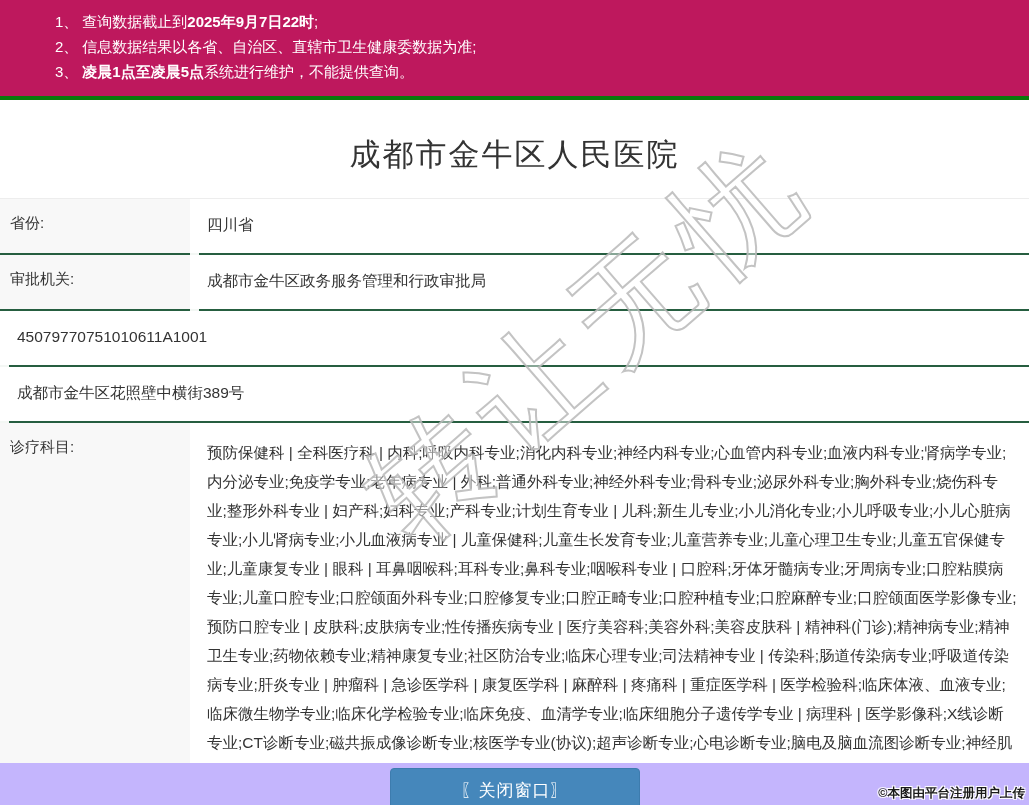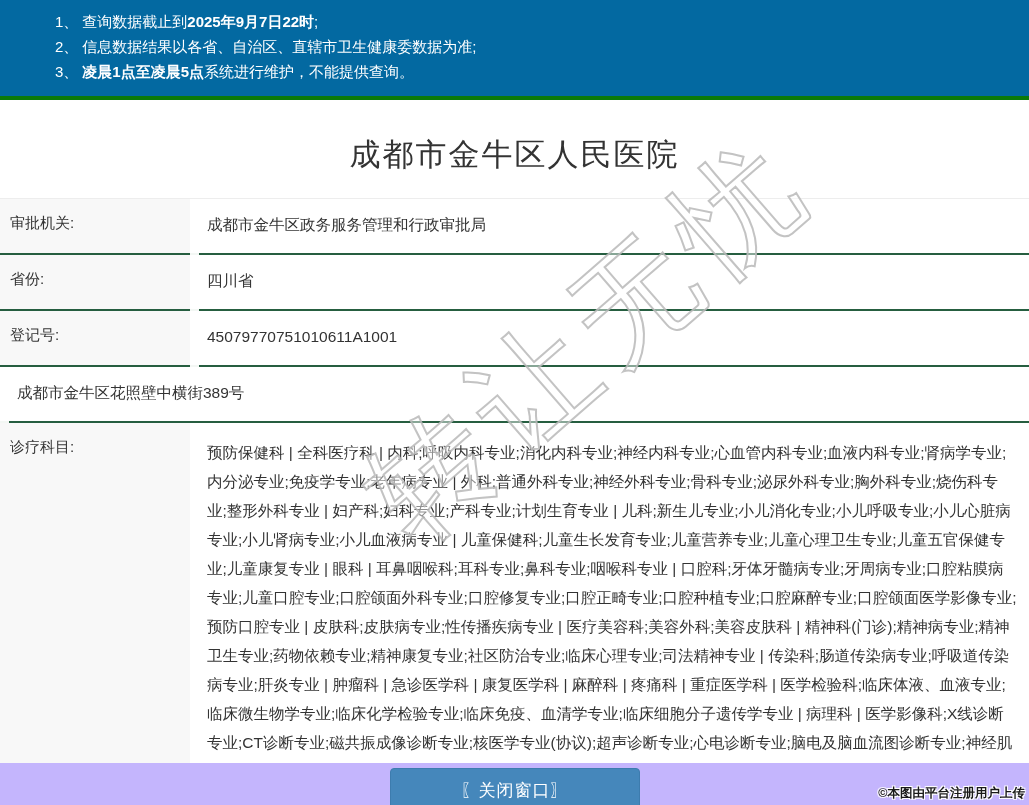--- a/index.html
+++ b/index.html
@@ -6,21 +6,21 @@
   html, body { width: 1029px; height: 805px; overflow: hidden; }
   body {
     position: relative;
     font-family: "Liberation Sans", "DejaVu Sans", sans-serif;
     background: #ffffff;
     color: #333;
   }
 
   
   .notice-banner {
-    background: #0369a1;
+    background: #be185d;
     color: #ffffff;
     padding: 9px 20px 12px 55px;
     border-bottom: 4px solid #0b7a0b;
   }
   .notice-line {
     font-size: 15px;
     line-height: 25px;
     white-space: nowrap;
   }
   .notice-line b { font-weight: 700; }
@@ -129,31 +129,30 @@
     <span class="notice-num">3、</span><b>凌晨1点至凌晨5点</b><span>系统进行维护，不能提供查询。</span>
   </div>
 </div>
 
 <div class="title-wrap">
   <div class="page-title">成都市金牛区人民医院</div>
 </div>
 
 <div class="detail-table">
   <div class="d-row">
+    <div class="d-label">省份:</div>
+    <div class="d-gap"></div>
+    <div class="d-value">四川省</div>
+  </div>
+  <div class="d-row">
     <div class="d-label">审批机关:</div>
     <div class="d-gap"></div>
     <div class="d-value">成都市金牛区政务服务管理和行政审批局</div>
   </div>
   <div class="d-row">
-    <div class="d-label">省份:</div>
-    <div class="d-gap"></div>
-    <div class="d-value">四川省</div>
-  </div>
-  <div class="d-row">
-    <div class="d-label">登记号:</div>
     <div class="d-gap"></div>
     <div class="d-value">45079770751010611A1001</div>
   </div>
   <div class="d-row">
     <div class="d-gap"></div>
     <div class="d-value">成都市金牛区花照壁中横街389号</div>
   </div>
   <div class="d-row last">
     <div class="d-label">诊疗科目:</div>
     <div class="d-gap"></div>

